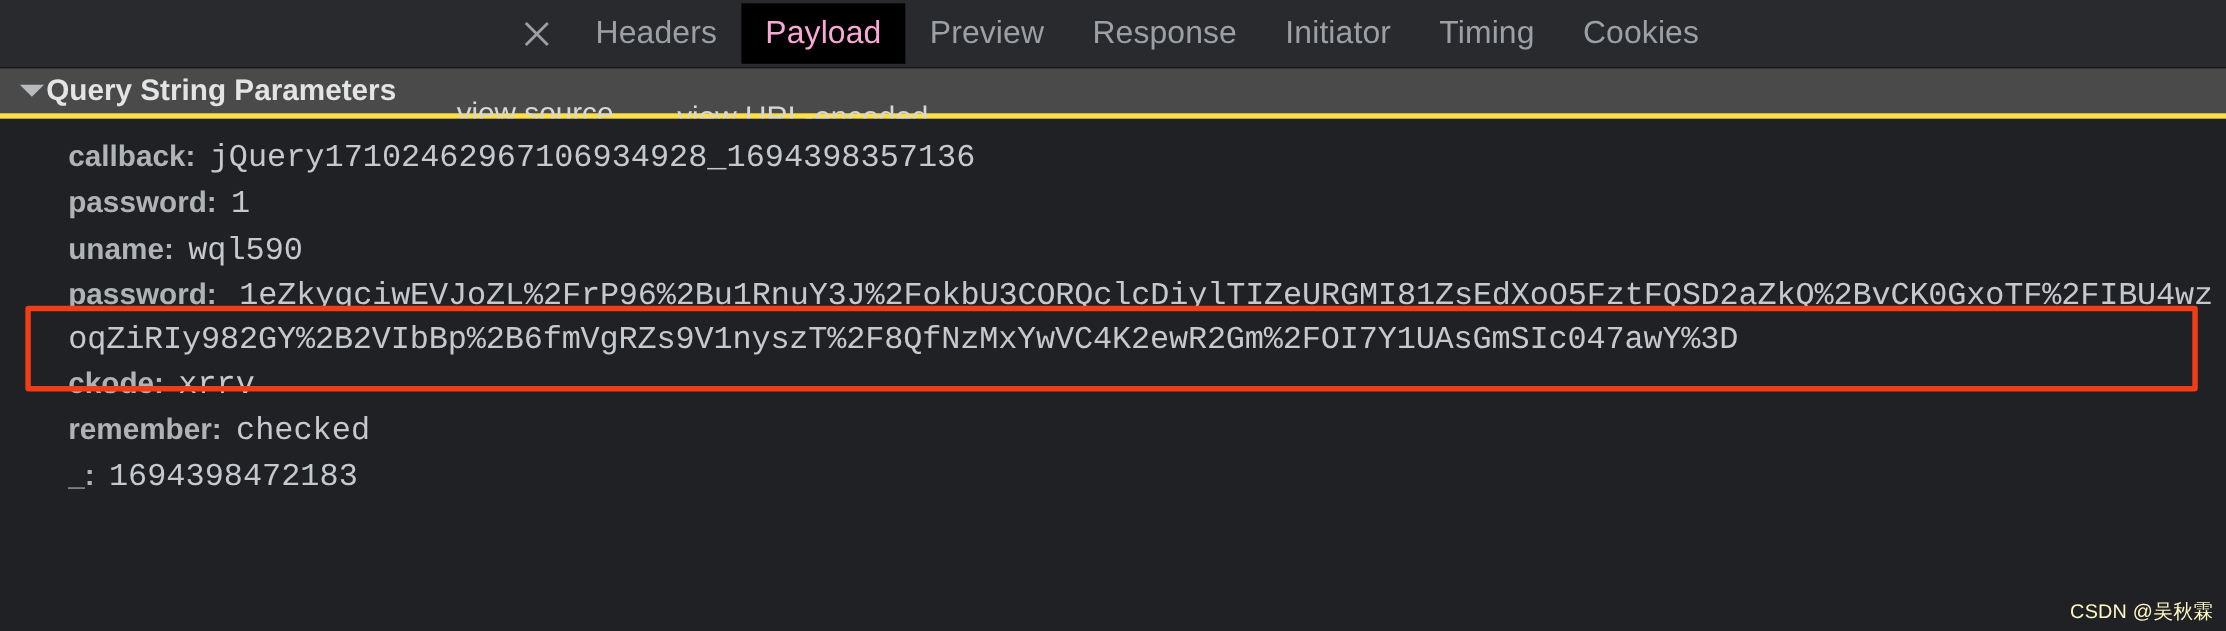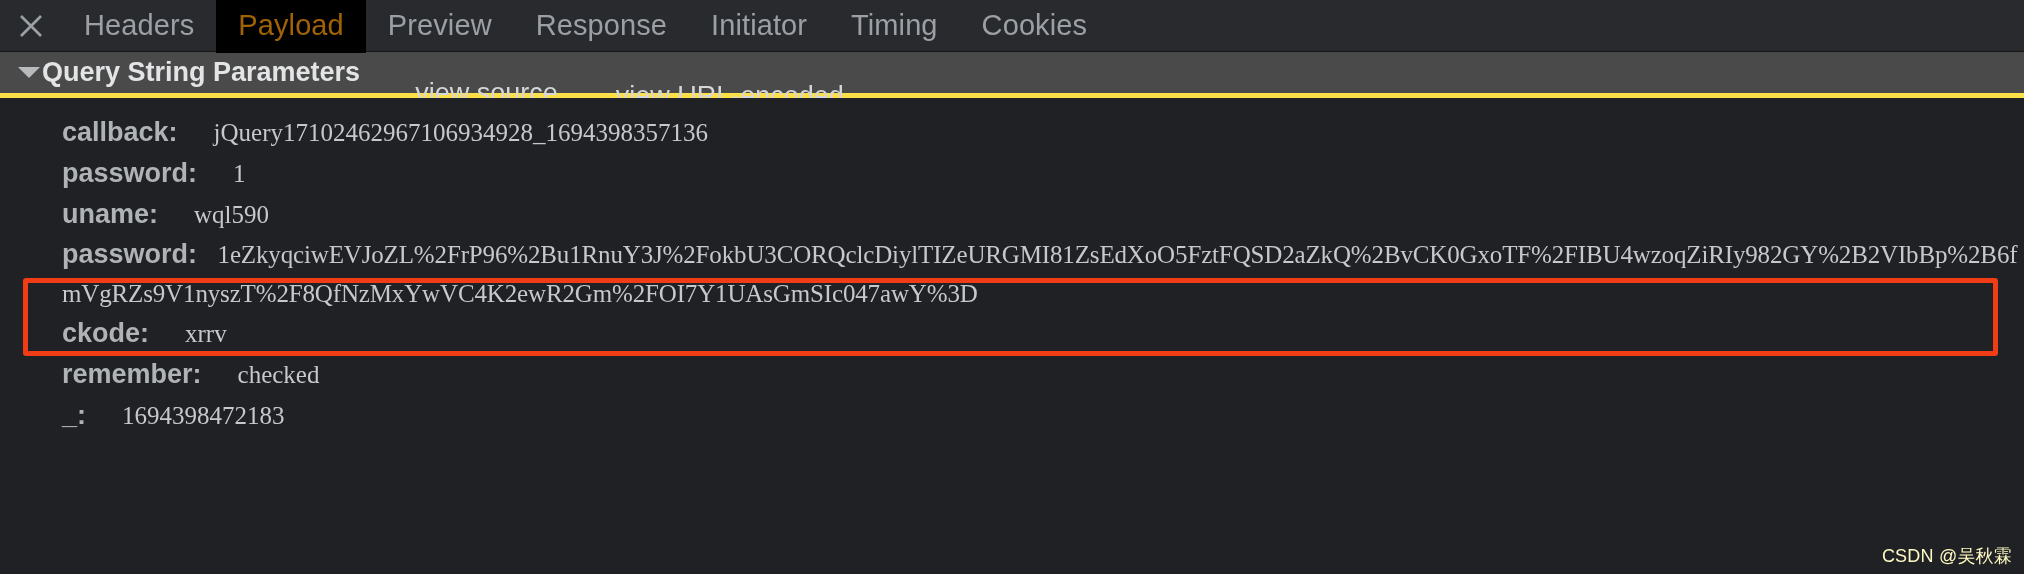--- a/index.html
+++ b/index.html
@@ -15,24 +15,25 @@
     font-family: "Liberation Sans", sans-serif;
     overflow: hidden;
     -webkit-font-smoothing: antialiased;
   }
 
   
   .tabbar {
     position: relative;
     display: flex;
     align-items: center;
-    height: 52px;
+    height: 62px;
     background: #292a2d;
     border-bottom: 1px solid #141516;
     box-sizing: border-box;
+    justify-content: center;
   }
   .close-btn {
     width: 62px;
     height: 55px;
     display: flex;
     align-items: center;
     justify-content: center;
     flex: 0 0 auto;
   }
   .close-btn svg { display: block; }
@@ -43,21 +44,21 @@
     padding: 0 22px;
     font-size: 29px;
     color: #9aa0a6;
     letter-spacing: 0.1px;
     white-space: nowrap;
     box-sizing: border-box;
     flex: 0 0 auto;
   }
   .tab.selected {
     background: #000000;
-    color: #a16207;
+    color: #f9a8d4;
   }
 
   
   .section-head {
     display: flex;
     align-items: center;
     height: 46px;
     background: #4a4a4a;
     border-bottom: 5px solid #fde047;
     box-sizing: border-box;
@@ -92,32 +93,31 @@
     background: #202124;
     padding-top: 14px;
   }
   .param-row {
     display: flex;
     align-items: baseline;
     font-size: 27px;
     line-height: 40px;
     padding: 0 0 0 62px;
     white-space: nowrap;
-    gap: 23px;
   }
   .param-name {
     color: #b0b3b6;
     font-family: "Liberation Sans", sans-serif;
     font-weight: bold;
     flex: 0 0 auto;
   }
   .param-value {
     color: #c5c8cc;
-    font-family: Liberation Serif, serif;
-    font-size: 25px;
+    font-family: Liberation Mono, monospace;
+    font-size: 29px;
     margin-left: 13px;
     flex: 0 0 auto;
   }
 
   
   .param-row.wrapped {
     display: block;
     line-height: 38px;
     white-space: normal;
     word-break: break-all;

